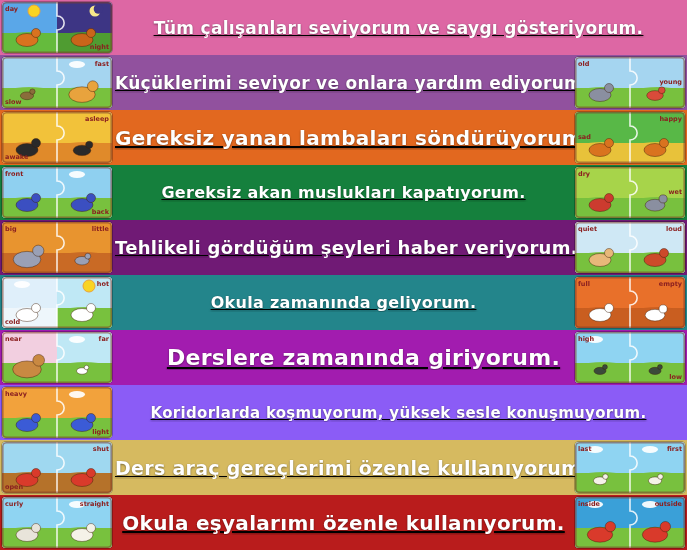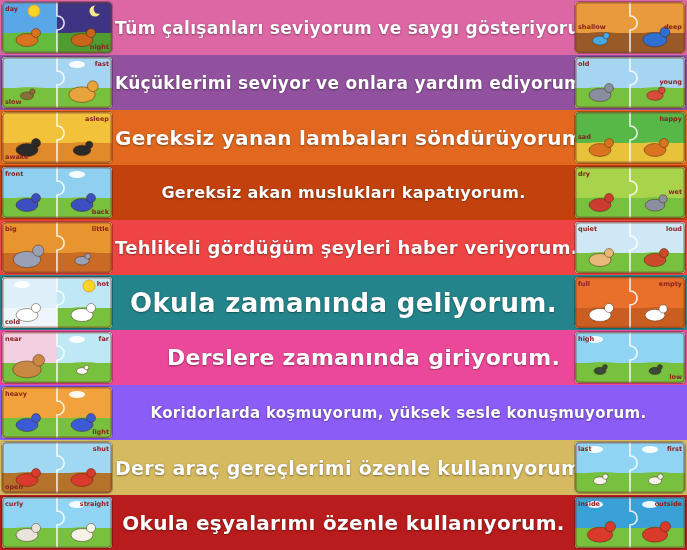--- a/index.html
+++ b/index.html
@@ -1,21 +1,21 @@
 <!DOCTYPE html>
 <html><head>
 <meta charset="utf-8">
 <style>
   html,body{margin:0;padding:0;}
   body{
     width:687px;height:550px;overflow:hidden;
     font-family:"DejaVu Sans", sans-serif;
     background:#222;
   }
-  #board{width:687px;height:464px;}
+  #board{width:687px;height:464px;text-decoration:underline;}
   .row{
     height:55px;display:flex;align-items:center;
     padding:0 2px;box-sizing:border-box;
   }
   .card{
     width:110px;height:51px;flex:0 0 110px;
     border-radius:4px;overflow:hidden;
     box-shadow:0 0 0 1px rgba(0,0,0,.25);
     background:#fff;
   }
@@ -48,38 +48,20 @@
           <circle cx="93" cy="9" r="5.5" fill="#f7e88a"></circle>
           <circle cx="96.5" cy="7" r="4.8" fill="#3d3584"></circle>
           <ellipse cx="80" cy="38" rx="11" ry="6.5" fill="#c9651a" stroke="rgba(60,30,10,.55)" stroke-width=".8"></ellipse>
           <circle cx="89" cy="31" r="4.5" fill="#c9651a" stroke="rgba(60,30,10,.55)" stroke-width=".8"></circle>
           <text x="107" y="47" text-anchor="end" font-size="6.5" font-weight="bold" fill="#8b2020" font-family="DejaVu Sans, sans-serif">night</text>
           <path d="M55,0 L55,14 C64.5,14 64.5,28 55,28 L55,51" fill="none" stroke="rgba(255,255,255,.85)" stroke-width="1.6"></path>
           <rect x="0.8" y="0.8" width="108.4" height="49.4" rx="3.5" fill="none" stroke="rgba(125,60,40,.55)" stroke-width="1.6"></rect>
         </svg>
       </div>
     <div class="banner-text" style="font-size: 17px;">Tüm çalışanları seviyorum ve saygı gösteriyorum.</div>
-    <div class="card right">
-        <svg width="110" height="51" viewBox="0 0 110 51" xmlns="http://www.w3.org/2000/svg">
-          <rect x="0" y="0" width="55" height="51" fill="#e89a3c"></rect>
-          <rect x="0" y="31" width="55" height="20" fill="#9a5a28"></rect>
-          <path d="M0,34 Q27,26 55,34 L55,31 L0,31 Z" fill="#9a5a28" opacity=".9"></path>
-          <ellipse cx="25" cy="38.6" rx="7.699999999999999" ry="4.55" fill="#4aa7e0" stroke="rgba(60,30,10,.55)" stroke-width=".8"></ellipse>
-          <circle cx="31.3" cy="33.7" r="3.15" fill="#4aa7e0" stroke="rgba(60,30,10,.55)" stroke-width=".8"></circle>
-          <text x="3" y="27" text-anchor="start" font-size="6.5" font-weight="bold" fill="#8b2020" font-family="DejaVu Sans, sans-serif">shallow</text>
-          <rect x="55" y="0" width="55" height="51" fill="#e89a3c"></rect>
-          <rect x="55" y="31" width="55" height="20" fill="#9a5a28"></rect>
-          <path d="M55,34 Q82,26 110,34 L110,31 L55,31 Z" fill="#9a5a28" opacity=".9"></path>
-          <ellipse cx="80" cy="37.8" rx="12.100000000000001" ry="7.15" fill="#2f6fd0" stroke="rgba(60,30,10,.55)" stroke-width=".8"></ellipse>
-          <circle cx="89.9" cy="30.099999999999994" r="4.95" fill="#2f6fd0" stroke="rgba(60,30,10,.55)" stroke-width=".8"></circle>
-          <text x="107" y="27" text-anchor="end" font-size="6.5" font-weight="bold" fill="#8b2020" font-family="DejaVu Sans, sans-serif">deep</text>
-          <path d="M55,0 L55,14 C64.5,14 64.5,28 55,28 L55,51" fill="none" stroke="rgba(255,255,255,.85)" stroke-width="1.6"></path>
-          <rect x="0.8" y="0.8" width="108.4" height="49.4" rx="3.5" fill="none" stroke="rgba(125,60,40,.55)" stroke-width="1.6"></rect>
-        </svg>
-      </div>
   </div>
 
   <div class="row" style="background: rgb(145, 81, 158);">
     <div class="card left">
         <svg width="110" height="51" viewBox="0 0 110 51" xmlns="http://www.w3.org/2000/svg">
           <rect x="0" y="0" width="55" height="51" fill="#a5d5f0"></rect>
           <rect x="0" y="31" width="55" height="20" fill="#78c13e"></rect>
           <path d="M0,34 Q27,26 55,34 L55,31 L0,31 Z" fill="#78c13e" opacity=".9"></path>
           <ellipse cx="25" cy="38.8" rx="6.6" ry="3.9" fill="#8a6d3b" stroke="rgba(60,30,10,.55)" stroke-width=".8"></ellipse>
           <circle cx="30.4" cy="34.599999999999994" r="2.6999999999999997" fill="#8a6d3b" stroke="rgba(60,30,10,.55)" stroke-width=".8"></circle>
@@ -149,21 +131,21 @@
           <path d="M55,34 Q82,26 110,34 L110,31 L55,31 Z" fill="#e8c23a" opacity=".9"></path>
           <ellipse cx="80" cy="38" rx="11" ry="6.5" fill="#d9731f" stroke="rgba(60,30,10,.55)" stroke-width=".8"></ellipse>
           <circle cx="89" cy="31" r="4.5" fill="#d9731f" stroke="rgba(60,30,10,.55)" stroke-width=".8"></circle>
           <text x="107" y="9" text-anchor="end" font-size="6.5" font-weight="bold" fill="#8b2020" font-family="DejaVu Sans, sans-serif">happy</text>
           <path d="M55,0 L55,14 C64.5,14 64.5,28 55,28 L55,51" fill="none" stroke="rgba(255,255,255,.85)" stroke-width="1.6"></path>
           <rect x="0.8" y="0.8" width="108.4" height="49.4" rx="3.5" fill="none" stroke="rgba(125,60,40,.55)" stroke-width="1.6"></rect>
         </svg>
       </div>
   </div>
 
-  <div class="row" style="background: #c2410c;">
+  <div class="row" style="background: #15803d;">
     <div class="card left">
         <svg width="110" height="51" viewBox="0 0 110 51" xmlns="http://www.w3.org/2000/svg">
           <rect x="0" y="0" width="55" height="51" fill="#8fd0f0"></rect>
           <rect x="0" y="31" width="55" height="20" fill="#78c13e"></rect>
           <path d="M0,34 Q27,26 55,34 L55,31 L0,31 Z" fill="#78c13e" opacity=".9"></path>
           <ellipse cx="25" cy="38" rx="11" ry="6.5" fill="#3b4fc1" stroke="rgba(60,30,10,.55)" stroke-width=".8"></ellipse>
           <circle cx="34" cy="31" r="4.5" fill="#3b4fc1" stroke="rgba(60,30,10,.55)" stroke-width=".8"></circle>
           <text x="3" y="9" text-anchor="start" font-size="6.5" font-weight="bold" fill="#8b2020" font-family="DejaVu Sans, sans-serif">front</text>
           <rect x="55" y="0" width="55" height="51" fill="#8fd0f0"></rect>
           <rect x="55" y="31" width="55" height="20" fill="#78c13e"></rect>
@@ -190,21 +172,21 @@
           <path d="M55,34 Q82,26 110,34 L110,31 L55,31 Z" fill="#78c13e" opacity=".9"></path>
           <ellipse cx="80" cy="38.2" rx="9.9" ry="5.8500000000000005" fill="#8a8fa0" stroke="rgba(60,30,10,.55)" stroke-width=".8"></ellipse>
           <circle cx="88.1" cy="31.900000000000002" r="4.05" fill="#8a8fa0" stroke="rgba(60,30,10,.55)" stroke-width=".8"></circle>
           <text x="107" y="27" text-anchor="end" font-size="6.5" font-weight="bold" fill="#8b2020" font-family="DejaVu Sans, sans-serif">wet</text>
           <path d="M55,0 L55,14 C64.5,14 64.5,28 55,28 L55,51" fill="none" stroke="rgba(255,255,255,.85)" stroke-width="1.6"></path>
           <rect x="0.8" y="0.8" width="108.4" height="49.4" rx="3.5" fill="none" stroke="rgba(125,60,40,.55)" stroke-width="1.6"></rect>
         </svg>
       </div>
   </div>
 
-  <div class="row" style="background: #ef4444;">
+  <div class="row" style="background: #701a75;">
     <div class="card left">
         <svg width="110" height="51" viewBox="0 0 110 51" xmlns="http://www.w3.org/2000/svg">
           <rect x="0" y="0" width="55" height="51" fill="#e8942f"></rect>
           <rect x="0" y="31" width="55" height="20" fill="#c96a25"></rect>
           <path d="M0,34 Q27,26 55,34 L55,31 L0,31 Z" fill="#c96a25" opacity=".9"></path>
           <ellipse cx="25" cy="37.5" rx="13.75" ry="8.125" fill="#9aa0b5" stroke="rgba(60,30,10,.55)" stroke-width=".8"></ellipse>
           <circle cx="36.25" cy="28.75" r="5.625" fill="#9aa0b5" stroke="rgba(60,30,10,.55)" stroke-width=".8"></circle>
           <text x="3" y="9" text-anchor="start" font-size="6.5" font-weight="bold" fill="#8b2020" font-family="DejaVu Sans, sans-serif">big</text>
           <rect x="55" y="0" width="55" height="51" fill="#e8942f"></rect>
           <rect x="55" y="31" width="55" height="20" fill="#c96a25"></rect>
@@ -251,42 +233,42 @@
           <rect x="55" y="31" width="55" height="20" fill="#78c13e"></rect>
           <path d="M55,34 Q82,26 110,34 L110,31 L55,31 Z" fill="#78c13e" opacity=".9"></path>
           <circle cx="87" cy="9" r="6" fill="#f9d423" stroke="#e8a33d" stroke-width="1"></circle>
           <ellipse cx="80" cy="38" rx="11" ry="6.5" fill="#ffffff" stroke="rgba(60,30,10,.55)" stroke-width=".8"></ellipse>
           <circle cx="89" cy="31" r="4.5" fill="#ffffff" stroke="rgba(60,30,10,.55)" stroke-width=".8"></circle>
           <text x="107" y="9" text-anchor="end" font-size="6.5" font-weight="bold" fill="#8b2020" font-family="DejaVu Sans, sans-serif">hot</text>
           <path d="M55,0 L55,14 C64.5,14 64.5,28 55,28 L55,51" fill="none" stroke="rgba(255,255,255,.85)" stroke-width="1.6"></path>
           <rect x="0.8" y="0.8" width="108.4" height="49.4" rx="3.5" fill="none" stroke="rgba(125,60,40,.55)" stroke-width="1.6"></rect>
         </svg>
       </div>
-    <div class="banner-text" style="font-size: 26px;">Okula zamanında geliyorum.</div>
+    <div class="banner-text" style="font-size: 16px;">Okula zamanında geliyorum.</div>
     <div class="card right">
         <svg width="110" height="51" viewBox="0 0 110 51" xmlns="http://www.w3.org/2000/svg">
           <rect x="0" y="0" width="55" height="51" fill="#e8702a"></rect>
           <rect x="0" y="31" width="55" height="20" fill="#c95e20"></rect>
           <path d="M0,34 Q27,26 55,34 L55,31 L0,31 Z" fill="#c95e20" opacity=".9"></path>
           <ellipse cx="25" cy="38" rx="11" ry="6.5" fill="#ffffff" stroke="rgba(60,30,10,.55)" stroke-width=".8"></ellipse>
           <circle cx="34" cy="31" r="4.5" fill="#ffffff" stroke="rgba(60,30,10,.55)" stroke-width=".8"></circle>
           <text x="3" y="9" text-anchor="start" font-size="6.5" font-weight="bold" fill="#8b2020" font-family="DejaVu Sans, sans-serif">full</text>
           <rect x="55" y="0" width="55" height="51" fill="#e8702a"></rect>
           <rect x="55" y="31" width="55" height="20" fill="#c95e20"></rect>
           <path d="M55,34 Q82,26 110,34 L110,31 L55,31 Z" fill="#c95e20" opacity=".9"></path>
           <ellipse cx="80" cy="38.2" rx="9.9" ry="5.8500000000000005" fill="#ffffff" stroke="rgba(60,30,10,.55)" stroke-width=".8"></ellipse>
           <circle cx="88.1" cy="31.900000000000002" r="4.05" fill="#ffffff" stroke="rgba(60,30,10,.55)" stroke-width=".8"></circle>
           <text x="107" y="9" text-anchor="end" font-size="6.5" font-weight="bold" fill="#8b2020" font-family="DejaVu Sans, sans-serif">empty</text>
           <path d="M55,0 L55,14 C64.5,14 64.5,28 55,28 L55,51" fill="none" stroke="rgba(255,255,255,.85)" stroke-width="1.6"></path>
           <rect x="0.8" y="0.8" width="108.4" height="49.4" rx="3.5" fill="none" stroke="rgba(125,60,40,.55)" stroke-width="1.6"></rect>
         </svg>
       </div>
   </div>
 
-  <div class="row" style="background: #ec4899; justify-content: flex-end;">
+  <div class="row" style="background: #a21caf; justify-content: flex-end;">
     <div class="card left">
         <svg width="110" height="51" viewBox="0 0 110 51" xmlns="http://www.w3.org/2000/svg">
           <rect x="0" y="0" width="55" height="51" fill="#f2cfe0"></rect>
           <rect x="0" y="31" width="55" height="20" fill="#78c13e"></rect>
           <path d="M0,34 Q27,26 55,34 L55,31 L0,31 Z" fill="#78c13e" opacity=".9"></path>
           <ellipse cx="25" cy="37.4" rx="14.3" ry="8.450000000000001" fill="#c98942" stroke="rgba(60,30,10,.55)" stroke-width=".8"></ellipse>
           <circle cx="36.7" cy="28.299999999999997" r="5.8500000000000005" fill="#c98942" stroke="rgba(60,30,10,.55)" stroke-width=".8"></circle>
           <text x="3" y="9" text-anchor="start" font-size="6.5" font-weight="bold" fill="#8b2020" font-family="DejaVu Sans, sans-serif">near</text>
           <rect x="55" y="0" width="55" height="51" fill="#bfe8f5"></rect>
           <rect x="55" y="31" width="55" height="20" fill="#78c13e"></rect>

